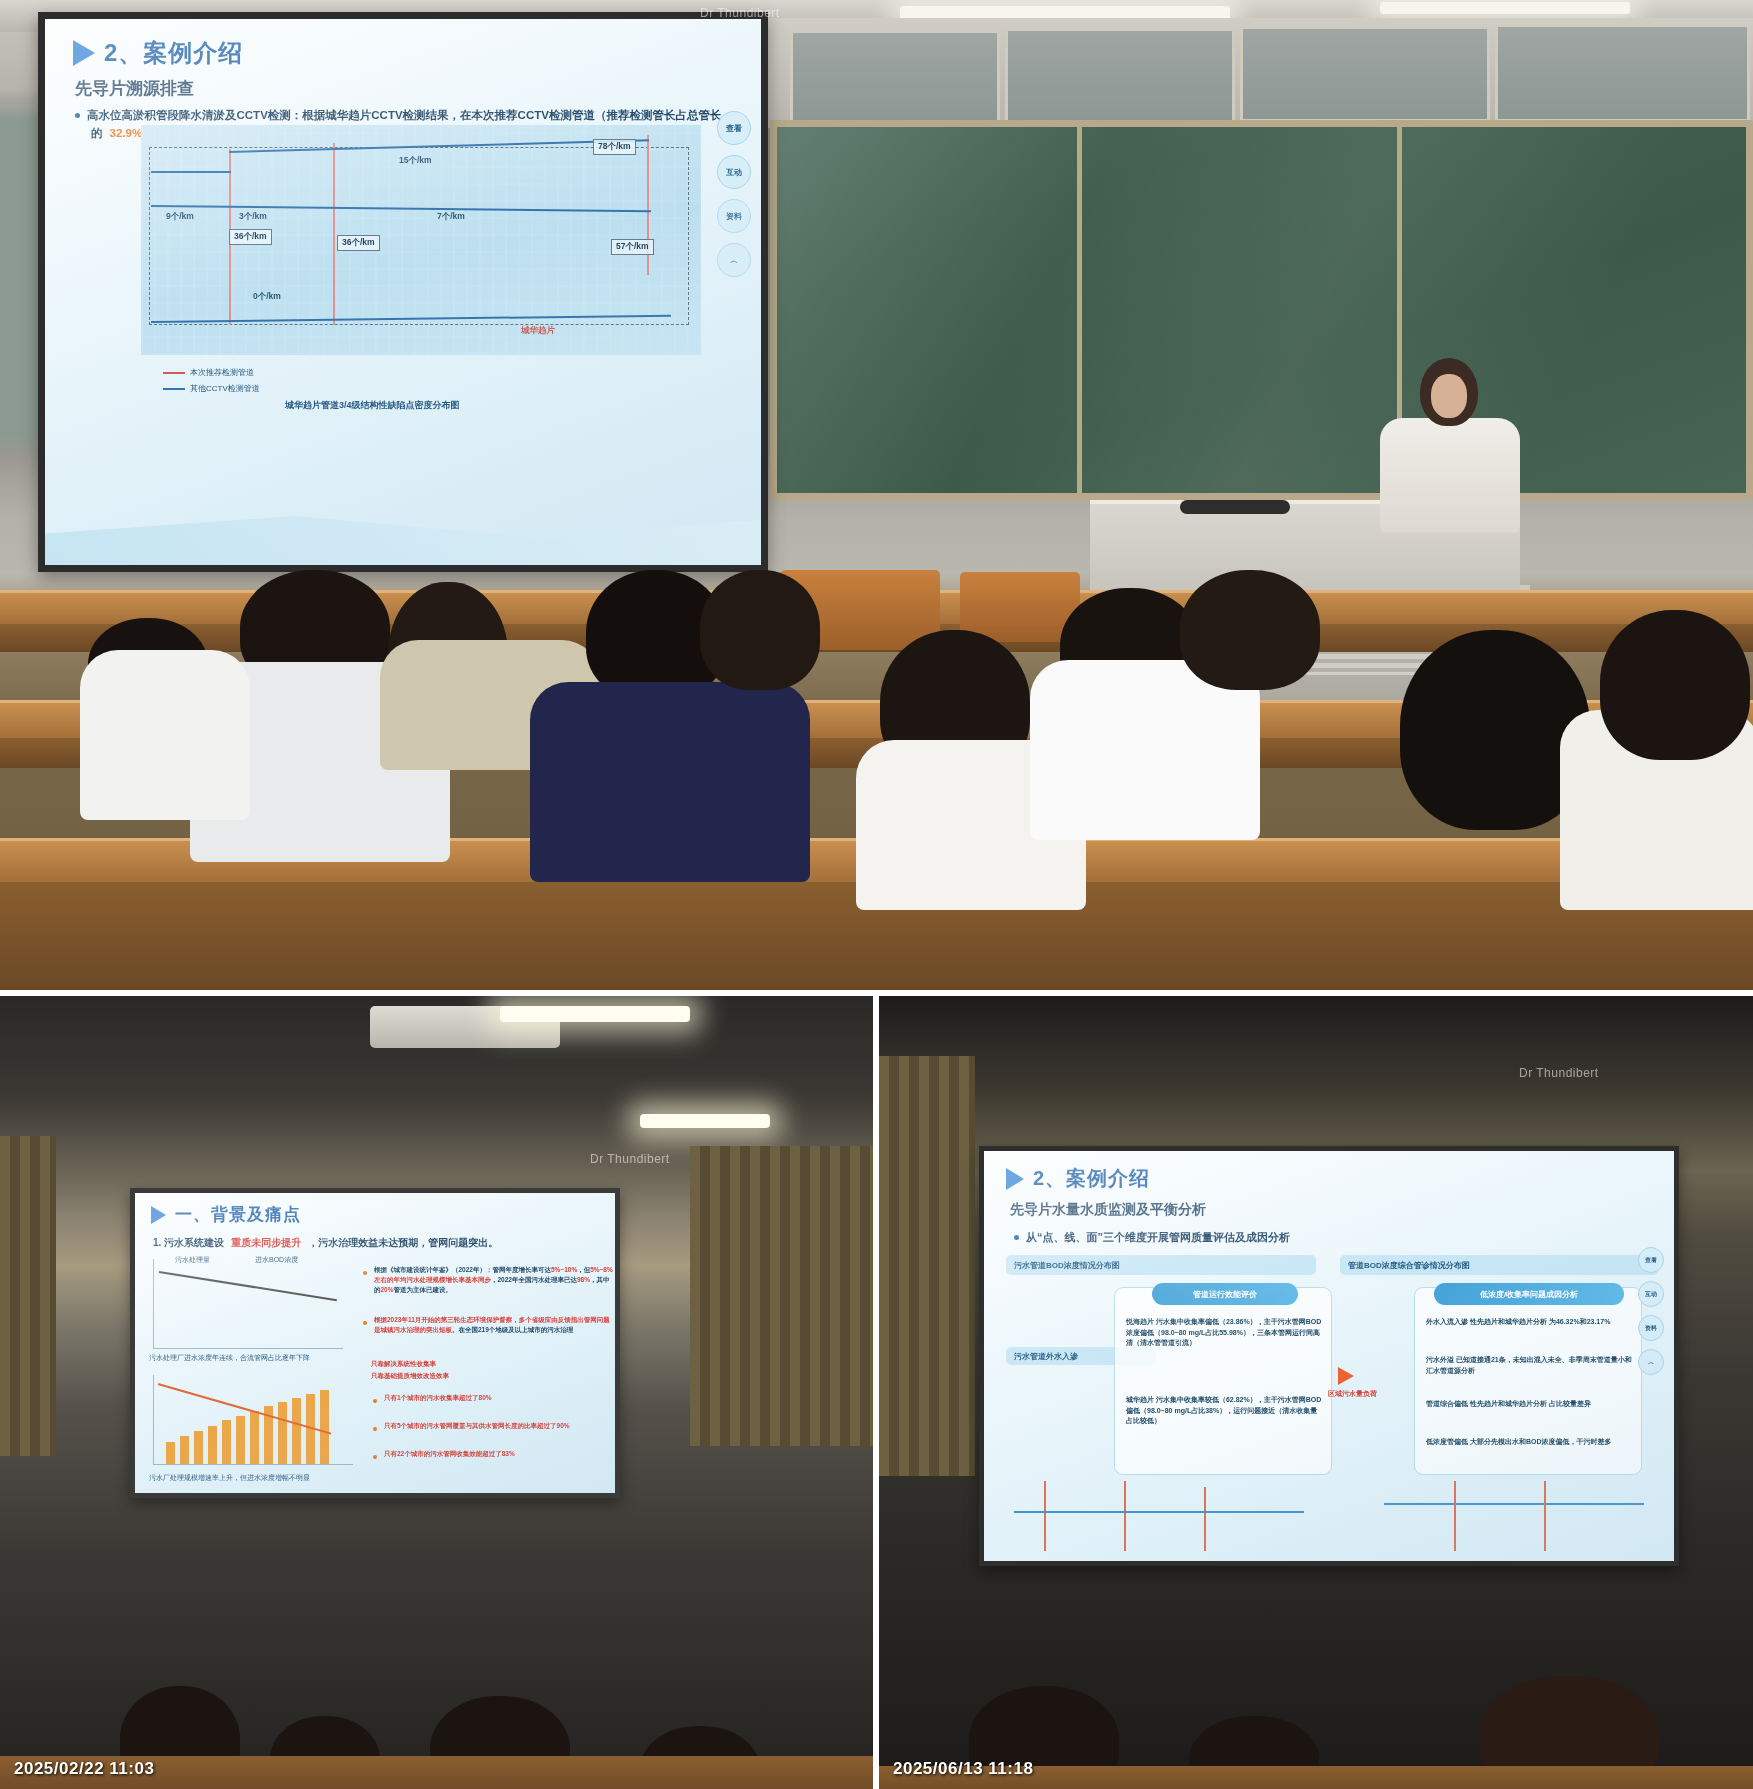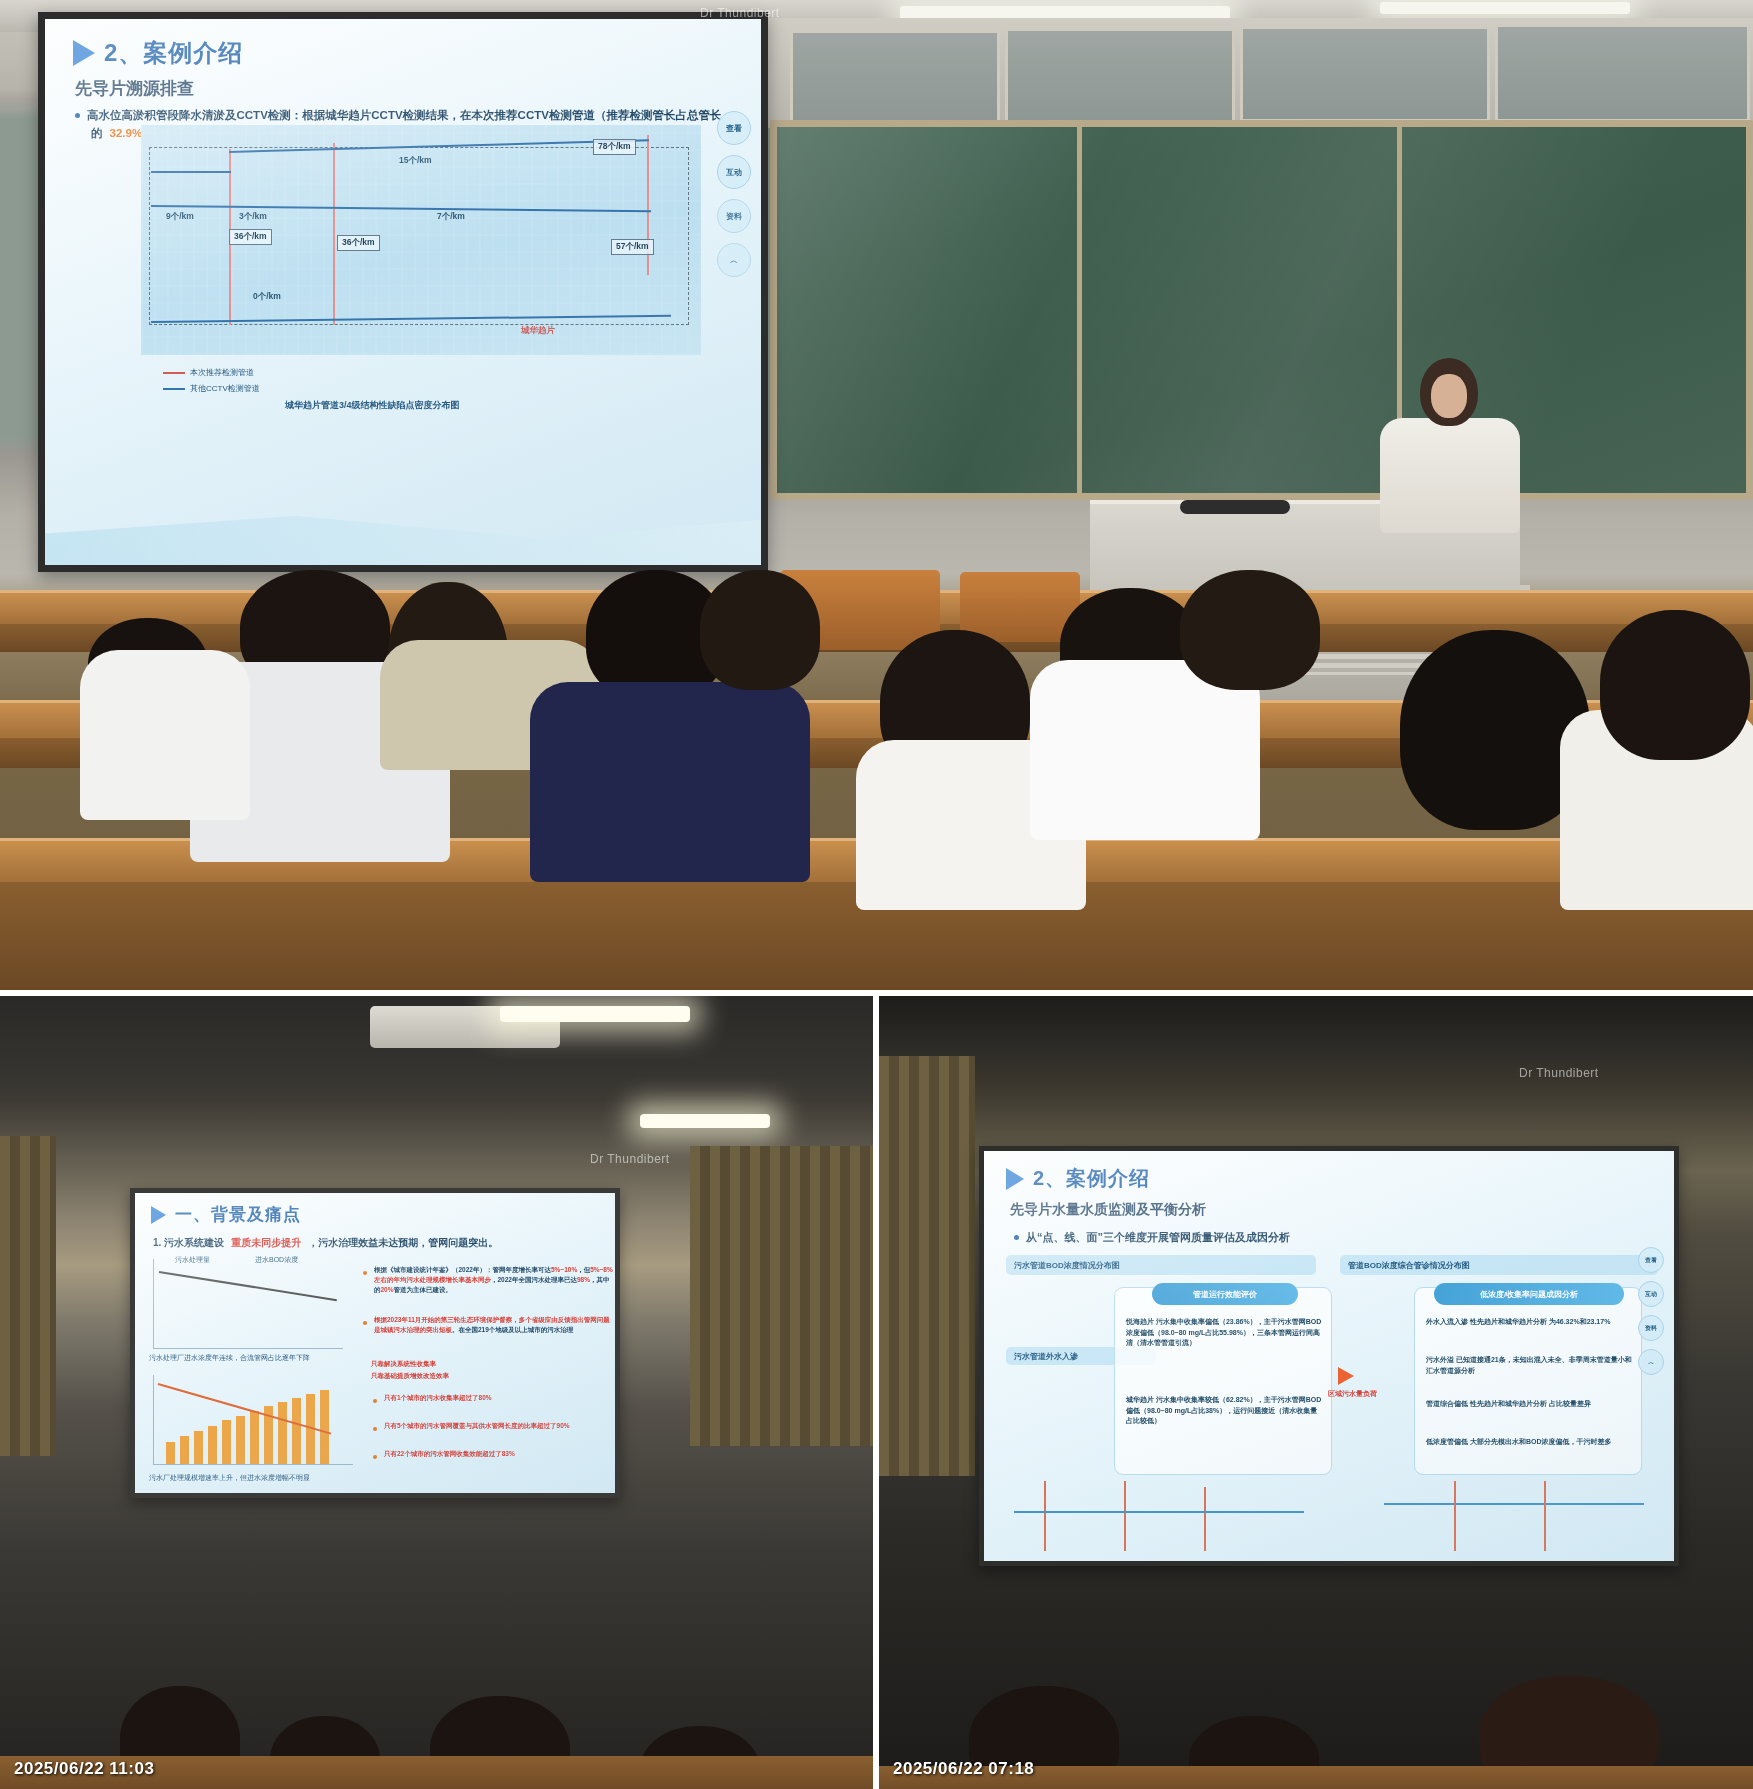--- a/index.html
+++ b/index.html
@@ -401,21 +401,21 @@
         </div>
       </div>
 
       <div class="head" style="left:120px;top:690px;width:120px;height:110px;"></div>
       <div class="head" style="left:270px;top:720px;width:110px;height:90px;"></div>
       <div class="head" style="left:430px;top:700px;width:140px;height:110px;"></div>
       <div class="head" style="left:640px;top:730px;width:120px;height:90px;"></div>
       <div class="desk-dark" style="left:0px;top:760px;width:873px;height:40px;"></div>
 
       <div class="watermark" style="left:590px;top:156px;">Dr Thundibert</div>
-      <div class="timestamp">2025/06/22 11:03</div>
+      <div class="timestamp">2025/02/22 11:03</div>
     </div>
 
     <div class="photo-br">
       <div class="room3"></div>
       <div class="curtain" style="left:0px;top:60px;width:96px;height:420px;"></div>
 
       <div class="screen-br">
         <div class="slide">
           <div class="slide-title-row" style="left:22px;top:14px;">
             <div class="tri" style="border-top-width:11px;border-bottom-width:11px;border-left-width:18px;"></div>
@@ -474,17 +474,17 @@
           <div class="screen-glow"></div>
         </div>
       </div>
 
       <div class="head" style="left:90px;top:690px;width:150px;height:110px;"></div>
       <div class="head" style="left:310px;top:720px;width:130px;height:90px;"></div>
       <div class="head" style="left:600px;top:680px;width:180px;height:120px;background:#2a1c14;"></div>
       <div class="desk-dark" style="left:0px;top:770px;width:874px;height:30px;"></div>
 
       <div class="watermark" style="left:640px;top:70px;">Dr Thundibert</div>
-      <div class="timestamp">2025/06/22 07:18</div>
+      <div class="timestamp">2025/06/13 11:18</div>
     </div>
 
   </div>
 </div>
 
 </body></html>

